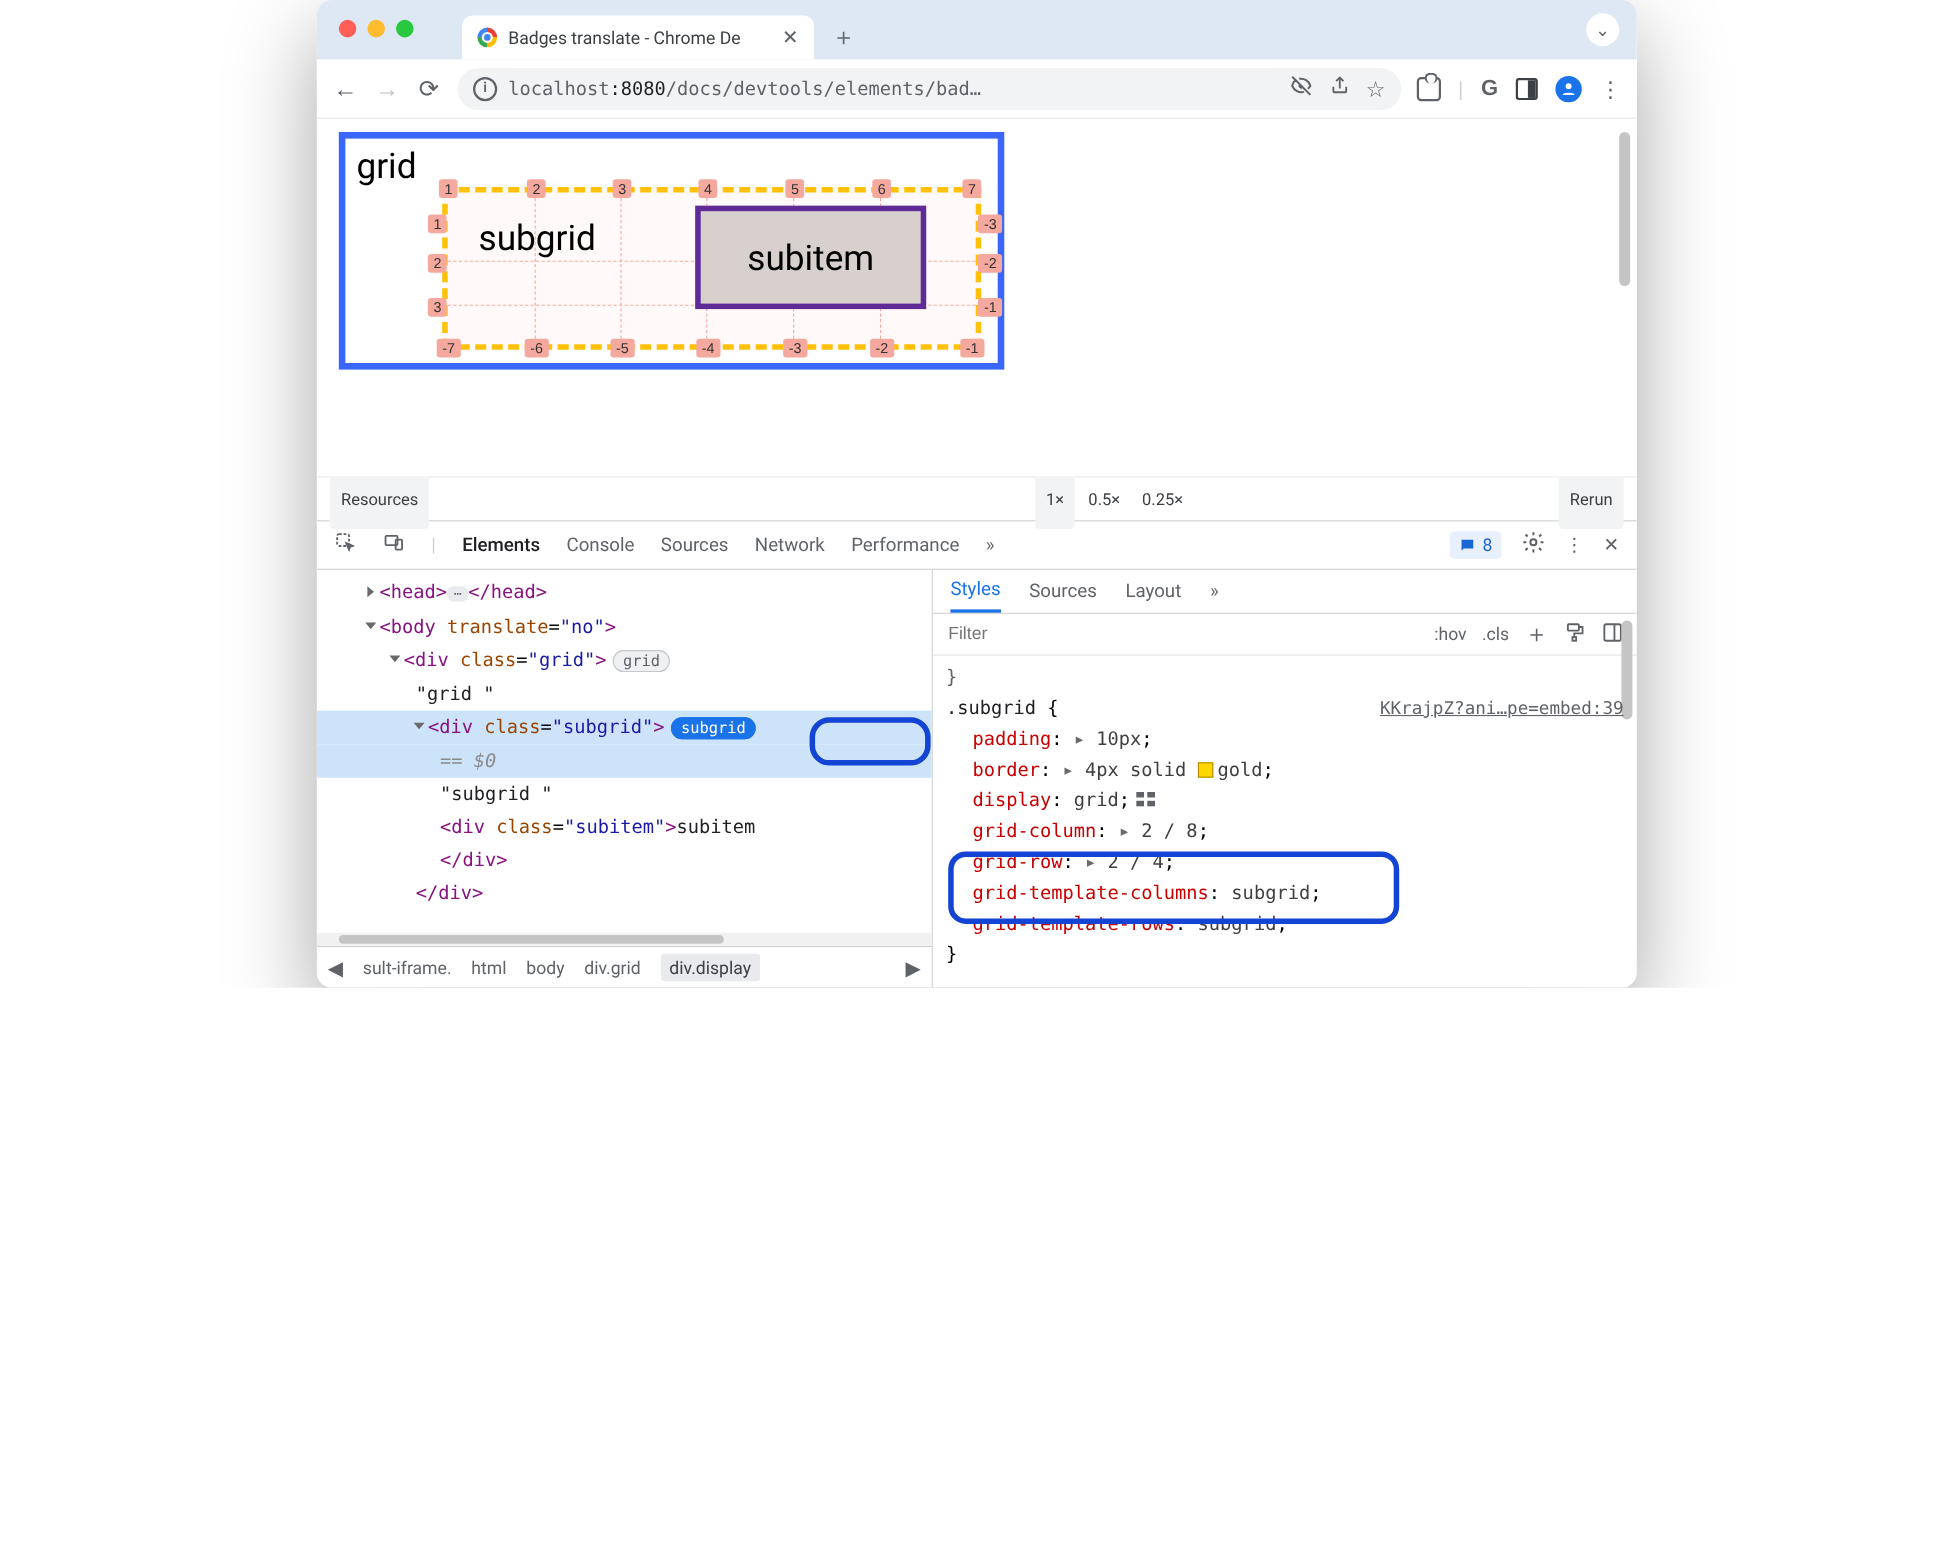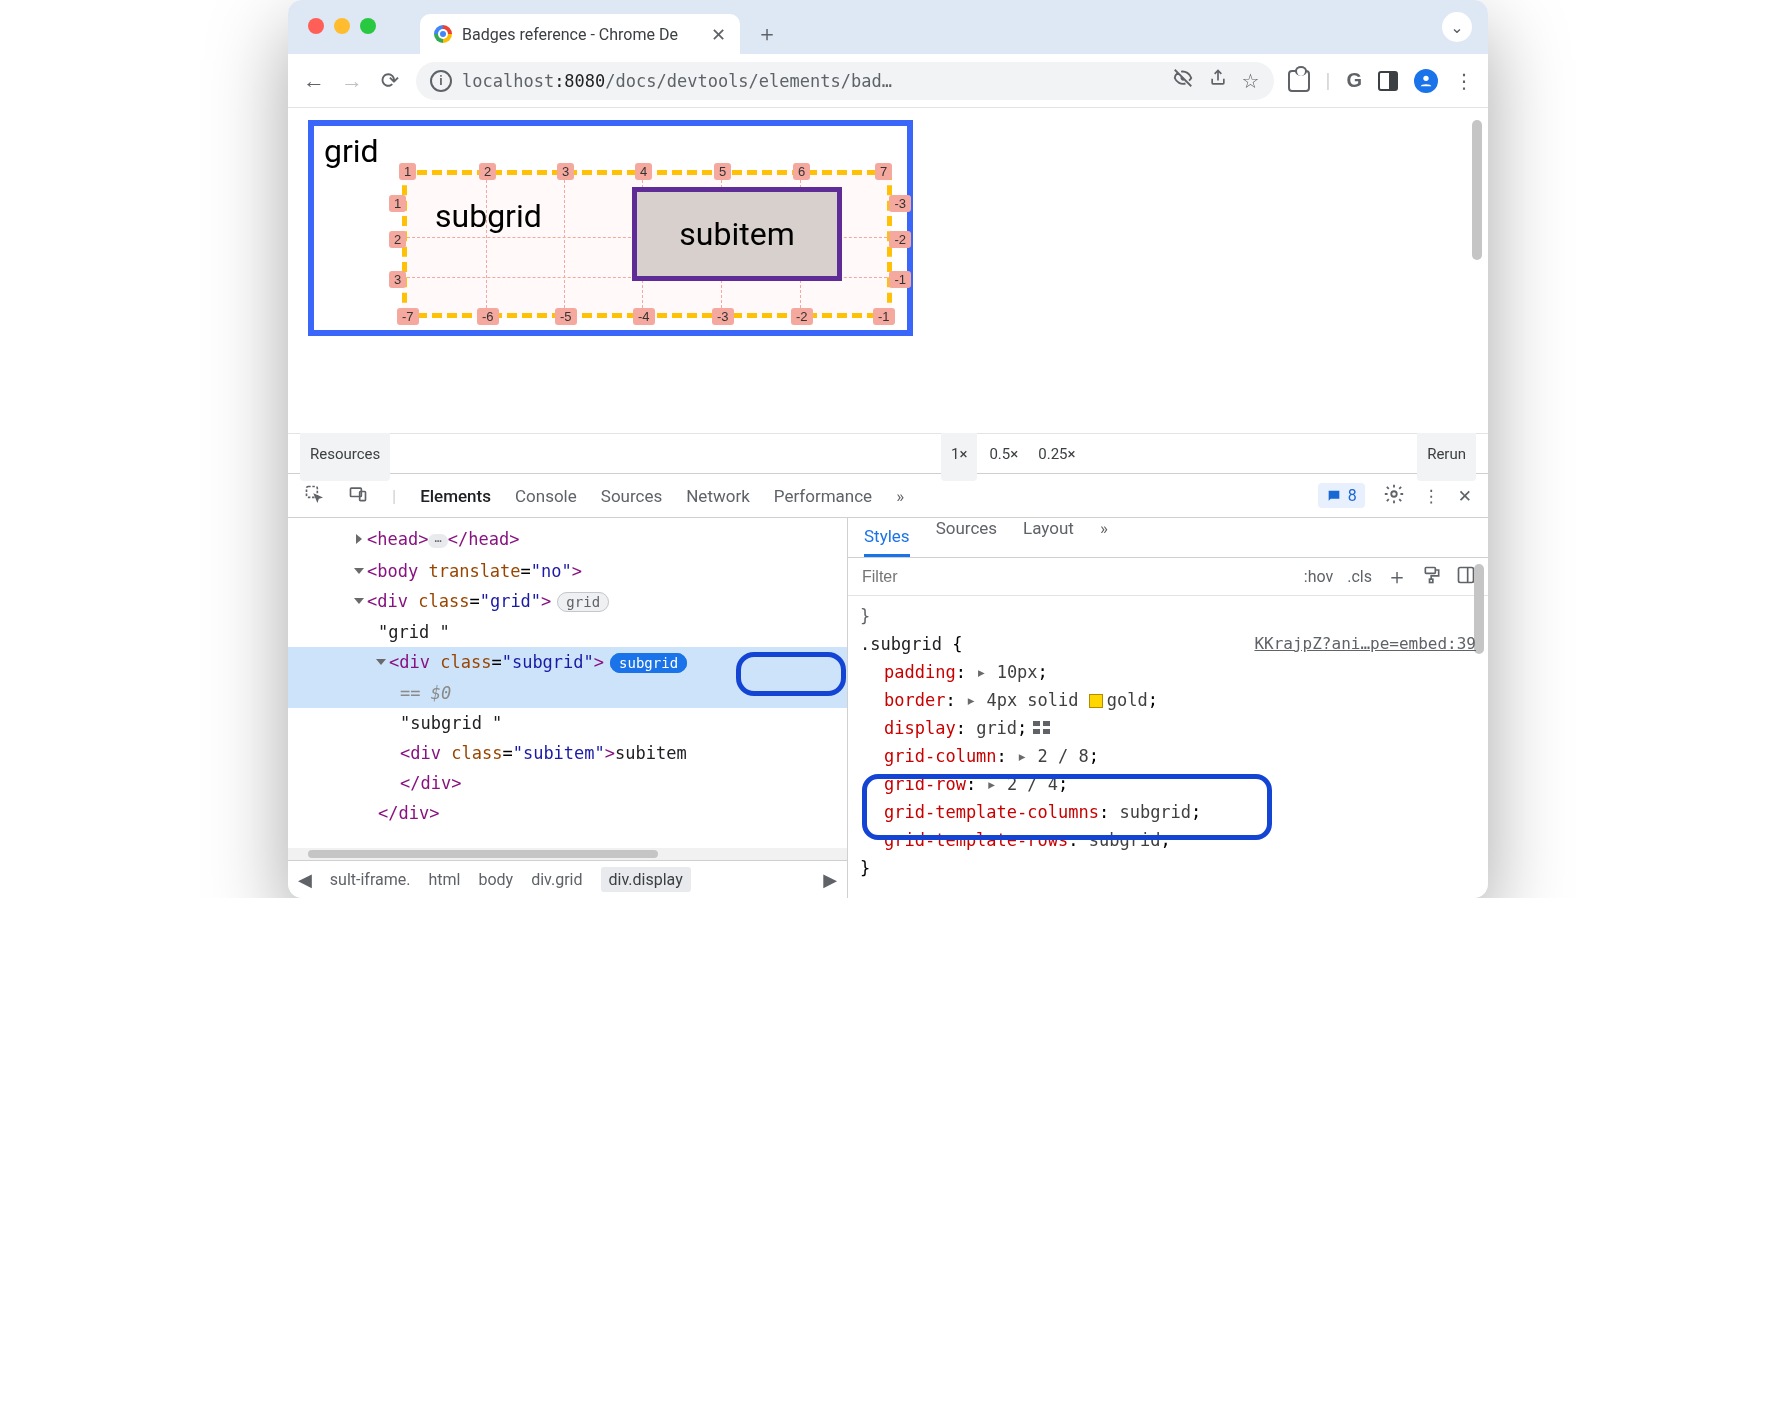--- a/index.html
+++ b/index.html
@@ -61,21 +61,21 @@
 .dt-tabs{height:44px;display:flex;align-items:center;gap:24px;padding:0 16px;font-size:17px;color:#5f6368;border-bottom:1px solid #d0d0d0;position:relative}
 .dt-tabs .sel-ico svg{width:20px;height:20px}
 .dt-tab.active{color:#202124;font-weight:500}
 .dt-tabs .right{margin-left:auto;display:flex;align-items:center;gap:18px}
 .issues{background:#e8f0fe;color:#1967d2;border-radius:4px;padding:3px 8px;display:flex;align-items:center;gap:6px;font-size:16px}
 
 .dt-body{display:flex;height:380px}
 .dt-left{width:560px;border-right:1px solid #d0d0d0;display:flex;flex-direction:column;position:relative}
 .dom{flex:1;overflow:hidden;padding:6px 0 0 0;font-size:17px;line-height:30px}
 .dom .row{white-space:nowrap;padding-left:26px}
-.dom .row.i1{padding-left:68px}
+.dom .row.i1{padding-left:46px}
 .dom .row.i2{padding-left:68px}
 .dom .row.i3{padding-left:90px}
 .dom .row.i4{padding-left:112px}
 .dom .tri{display:inline-block;width:0;height:0;border-left:6px solid #6a6a6a;border-top:5px solid transparent;border-bottom:5px solid transparent;margin-right:5px;transform:translateY(-1px)}
 .dom .tri.open{transform:rotate(90deg) translateX(-1px)}
 .dom .tag{color:#881280}
 .dom .attr{color:#994500}
 .dom .val{color:#1a1aa6}
 .dom .txt{color:#202124}
 .dom .badge{background:#eef0f2;border:1px solid #c4c7cb;color:#5f6368;font-size:14px;padding:1px 8px;border-radius:10px;margin-left:6px}
@@ -84,21 +84,21 @@
 .dom .dimtxt{color:#8a8a8a;font-style:italic}
 .ellip{background:#e8eaed;padding:0 6px;border-radius:8px;color:#5f6368;font-size:12px}
 .badge-callout{position:absolute;border:5px solid #1344d4;border-radius:18px;pointer-events:none}
 .hscroll{height:12px;background:#f1f1f1;position:relative}
 .hscroll .thumb{position:absolute;left:20px;width:350px;top:2px;height:8px;background:#c5c5c5;border-radius:4px}
 .crumbs{height:38px;border-top:1px solid #d0d0d0;display:flex;align-items:center;gap:18px;font-size:16px;color:#5f6368;padding:0 10px}
 .crumbs .arrow{font-size:18px}
 .crumbs .bc.active{background:#e8eaed;padding:3px 8px;border-radius:3px;color:#3c4043}
 
 .dt-right{flex:1;display:flex;flex-direction:column;position:relative}
-.rtabs{height:40px;display:flex;gap:26px;padding:0 16px;border-bottom:1px solid #d0d0d0;font-size:17px;color:#5f6368}
+.rtabs{height:40px;display:flex;align-items:center;gap:26px;padding:0 16px;border-bottom:1px solid #d0d0d0;font-size:17px;color:#5f6368}
 .rtab.active{color:#1a73e8;border-bottom:3px solid #1a73e8;height:100%;display:flex;align-items:center}
 .rfilter{height:38px;display:flex;align-items:center;padding:0 12px;border-bottom:1px solid #e3e3e3;font-size:16px;color:#80868b}
 .rfilter input{border:none;font-size:16px;flex:1;outline:none}
 .rfilter .tools{display:flex;align-items:center;gap:14px;color:#5f6368}
 .styles{flex:1;padding:6px 12px;font-size:17px;line-height:28px;overflow:hidden;position:relative}
 .sel-name{color:#202124}
 .src{float:right;color:#5f6368;text-decoration:underline;font-size:16px}
 .prop{color:#c80000}
 .pval{color:#404040}
 .tri-s{color:#6a6a6a}
@@ -113,21 +113,21 @@
 <div class="chrome-window">
 
   <div class="tabbar">
     <div class="traffic">
       <div class="dot r"></div>
       <div class="dot y"></div>
       <div class="dot g"></div>
     </div>
     <div class="tab">
       <span class="tab-favicon"></span>
-      <span class="tab-title">Badges reference - Chrome De</span>
+      <span class="tab-title">Badges translate - Chrome De</span>
       <span class="tab-close">✕</span>
     </div>
     <div class="newtab">＋</div>
     <div class="dropbtn">⌄</div>
   </div>
 
   <div class="toolbar">
     <div class="nav-ico">←</div>
     <div class="nav-ico dis">→</div>
     <div class="nav-ico">⟳</div>

